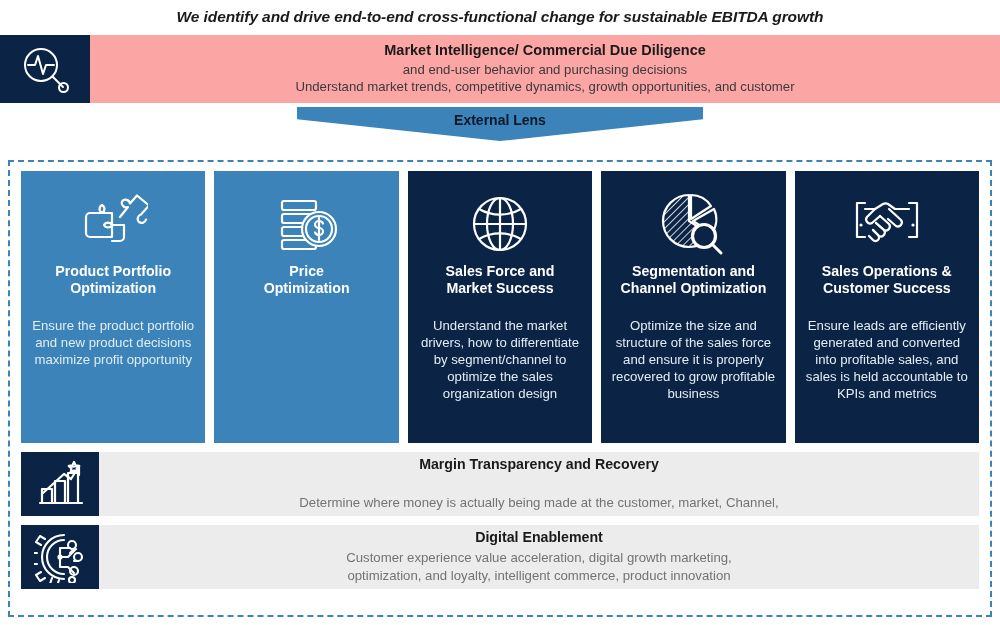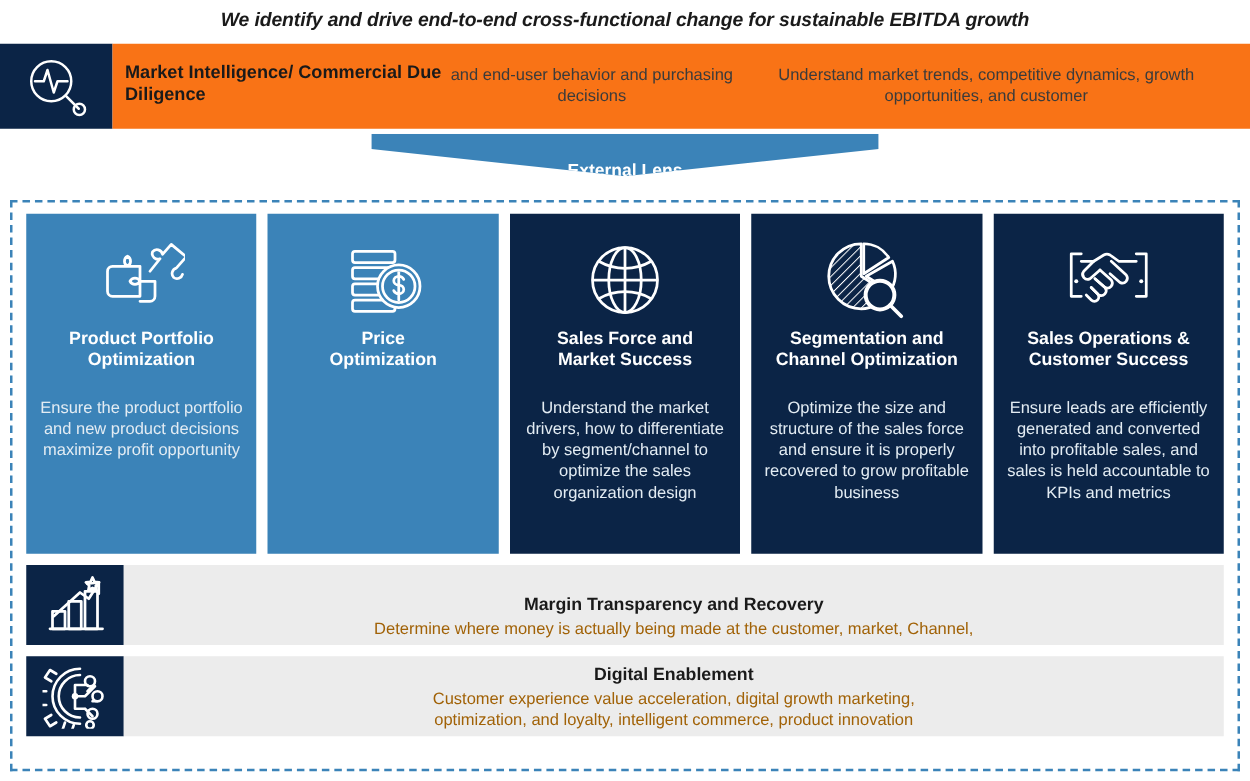--- a/index.html
+++ b/index.html
@@ -43,23 +43,23 @@
   .mi-icon {
     width: 90px;
     min-width: 90px;
     background: #0b2446;
     display: flex;
     align-items: center;
     justify-content: center;
   }
   .mi-body {
     flex: 1;
-    background: #f97316;
-    display: flex;
-    flex-direction: row;
+    background: #fca5a5;
+    display: flex;
+    flex-direction: column;
     align-items: center;
     justify-content: center;
     padding: 4px 10px 6px 10px;
     box-sizing: border-box;
   }
   .mi-title {
     font-size: 14.5px;
     font-weight: bold;
     color: #1a1a1a;
     line-height: 18px;
@@ -85,25 +85,25 @@
     top: 2px;
     width: 406px;
     height: 34px;
     background: #3b83b8;
     clip-path: polygon(0 0, 100% 0, 100% 36%, 50% 100%, 0 36%);
     display: flex;
     align-items: flex-start;
     justify-content: center;
   }
   .arrow-label {
-    color: #ffffff;
+    color: #0f172a;
     font-size: 14px;
     font-weight: bold;
     line-height: 20px;
-    padding-top: 19px;
+    padding-top: 3px;
   }
 
   
   .dashed-box {
     position: absolute;
     left: 8px;
     right: 8px;
     top: 160px;
     bottom: 8px;
     border: 2px dashed #3b83b8;
@@ -163,34 +163,34 @@
     display: flex;
     align-items: center;
     justify-content: center;
   }
   .bb-body {
     flex: 1;
     background: #ececec;
     display: flex;
     flex-direction: column;
     align-items: center;
-    justify-content: flex-end;
+    justify-content: space-between;
     padding: 3px 10px 5px 10px;
     box-sizing: border-box;
   }
   .bb-title {
     font-size: 14.2px;
     font-weight: bold;
     color: #1a1a1a;
     line-height: 18px;
     margin-bottom: 1px;
   }
   .bb-desc {
     font-size: 13.2px;
-    color: #a16207;
+    color: #737373;
     line-height: 17px;
     text-align: center;
   }
 
   svg { display: block; }
 </style>
 </head>
 <body>
 
 <div class="page">

